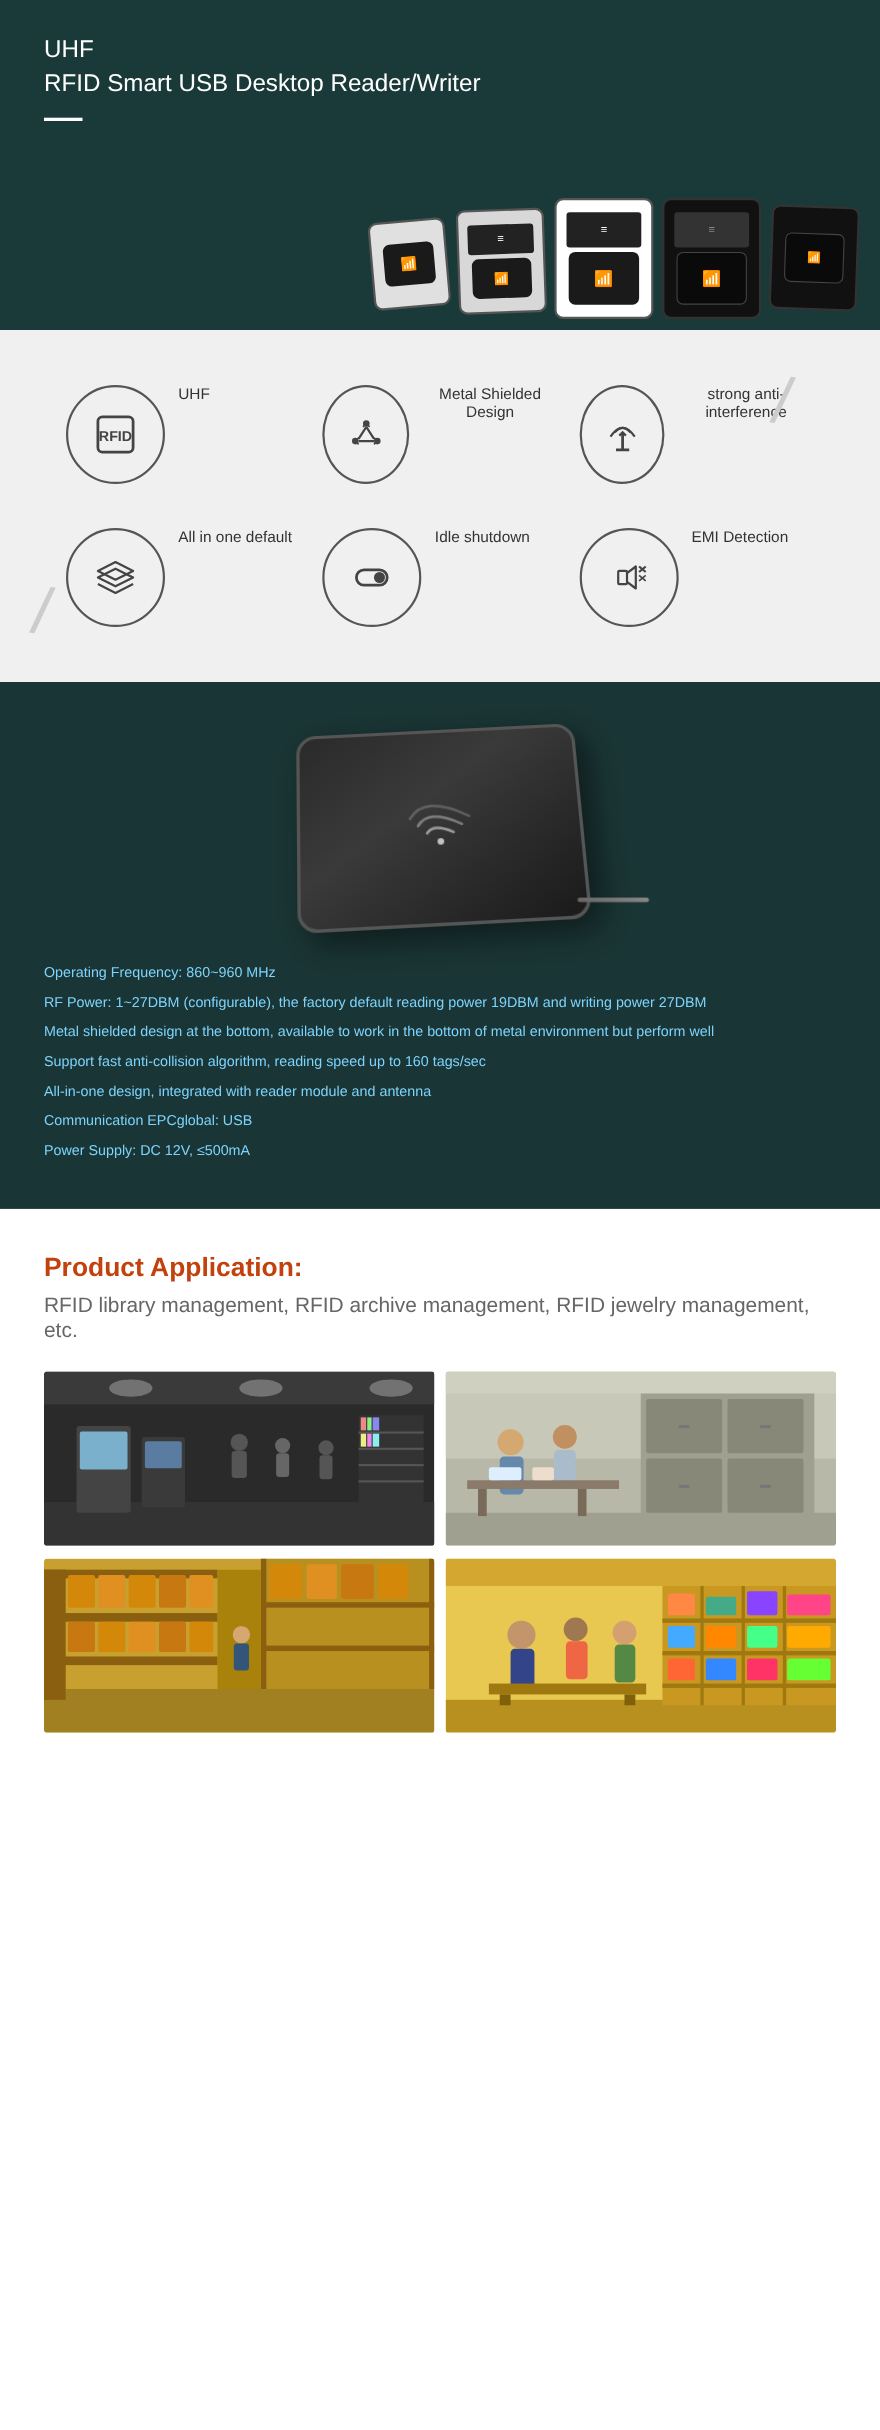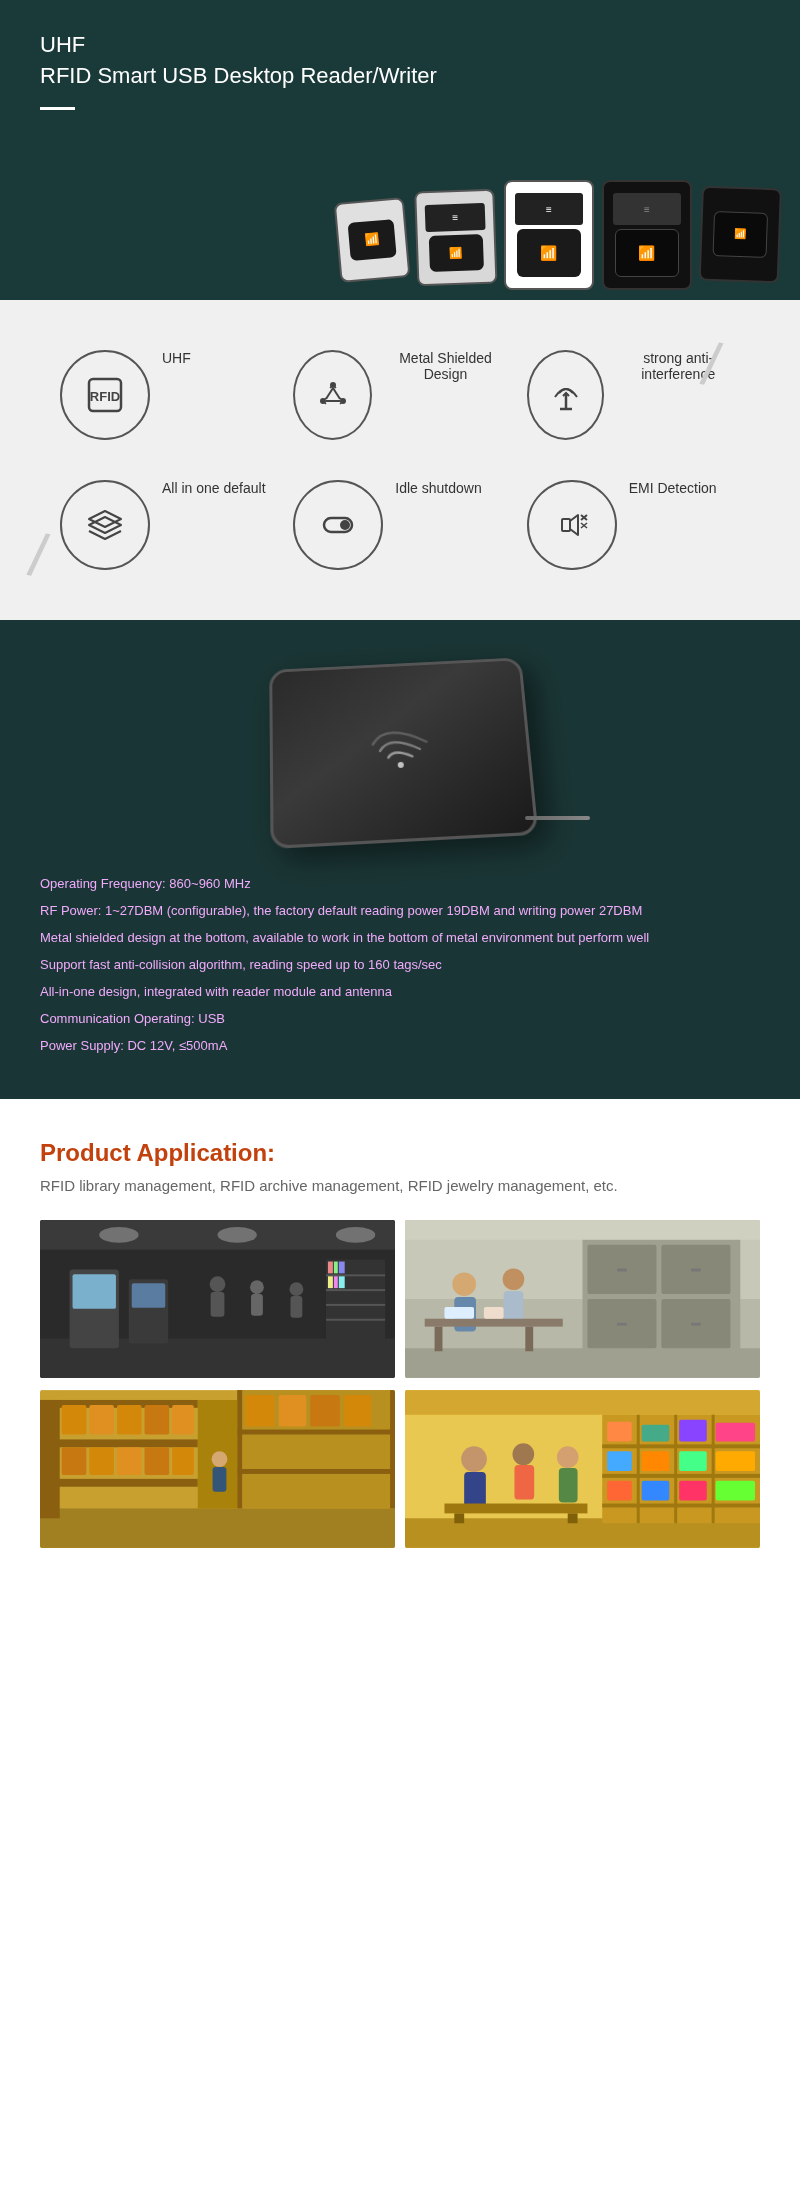--- a/index.html
+++ b/index.html
@@ -151,38 +151,38 @@
     }
     .specs-product-img {
       display: flex;
       justify-content: center;
       margin-bottom: 30px;
     }
     .specs-list {
       list-style: none;
     }
     .specs-list li {
-      color: #f0abfc;
+      color: #7dd3fc;
       font-size: 13px;
       padding: 6px 0;
       border-bottom: none;
     }
 
     
     .application-section {
       background: #fff;
       padding: 40px;
     }
     .app-title {
       font-size: 24px;
       color: #c2410c;
       margin-bottom: 10px;
     }
     .app-description {
-      font-size: 15px;
+      font-size: 19px;
       color: #666;
       margin-bottom: 25px;
     }
     .app-images-grid {
       display: grid;
       grid-template-columns: 1fr 1fr;
       gap: 10px;
     }
     .app-image-placeholder {
       height: 160px;
@@ -370,21 +370,21 @@
       "></div>
     </div>
   </div>
 
   <ul class="specs-list">
     <li>Operating Frequency: 860~960 MHz</li>
     <li>RF Power: 1~27DBM (configurable), the factory default reading power 19DBM and writing power 27DBM</li>
     <li>Metal shielded design at the bottom, available to work in the bottom of metal environment but perform well</li>
     <li>Support fast anti-collision algorithm, reading speed up to 160 tags/sec</li>
     <li>All-in-one design, integrated with reader module and antenna</li>
-    <li>Communication Operating: USB</li>
+    <li>Communication EPCglobal: USB</li>
     <li>Power Supply: DC 12V, ≤500mA</li>
   </ul>
 </div>
 
 <div class="application-section">
   <h2 class="app-title">Product Application:</h2>
   <p class="app-description">RFID library management, RFID archive management, RFID jewelry management, etc.</p>
 
   <div class="app-images-grid">
 

